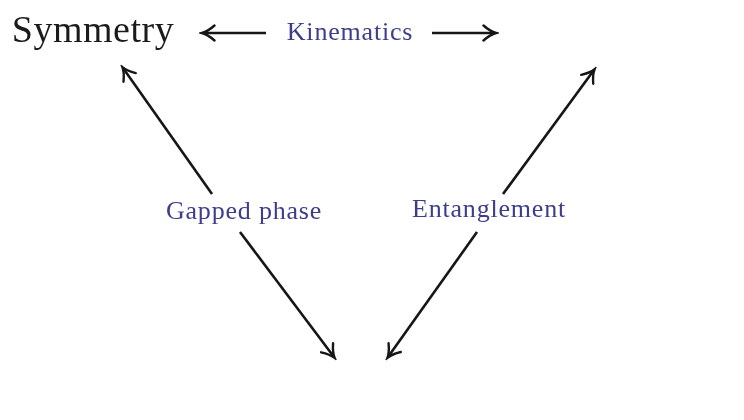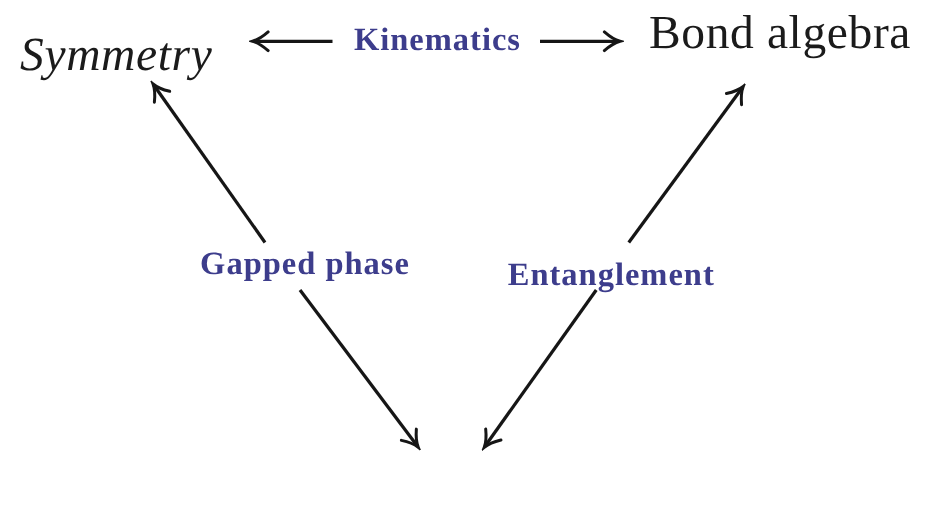--- a/index.html
+++ b/index.html
@@ -32,21 +32,20 @@
     letter-spacing: 0.5px;
   }
   .edge-label {
     position: absolute;
     transform: translateX(-50%);
     font-size: 26px;
     line-height: 1.1;
     color: #3d3d8c;
     white-space: nowrap;
     letter-spacing: 0.8px;
-    font-weight: bold;
   }
 </style>
 </head>
 <body>
 
 <div class="canvas">
 
   <svg class="arrows-layer" width="744" height="420" viewBox="0 0 744 420" xmlns="http://www.w3.org/2000/svg">
     <defs>
       <marker id="barb" viewBox="-14 -9 18 18" refX="0" refY="0" markerWidth="18" markerHeight="18" markerUnits="userSpaceOnUse" orient="auto">
@@ -57,24 +56,23 @@
     <path d="M 266 33 L 203 33" fill="none" stroke="#161616" stroke-width="2.6" marker-end="url(#barb)"></path>
     <path d="M 432 33 L 495 33" fill="none" stroke="#161616" stroke-width="2.6" marker-end="url(#barb)"></path>
 
     <path d="M 212 194 L 123 68" fill="none" stroke="#161616" stroke-width="2.6" marker-end="url(#barb)"></path>
     <path d="M 240 232 L 334 357" fill="none" stroke="#161616" stroke-width="2.6" marker-end="url(#barb)"></path>
 
     <path d="M 503 194 L 594 70" fill="none" stroke="#161616" stroke-width="2.6" marker-end="url(#barb)"></path>
     <path d="M 477 232 L 388 357" fill="none" stroke="#161616" stroke-width="2.6" marker-end="url(#barb)"></path>
   </svg>
 
-  <div class="node" style="left:93px; top:24px;font-style:italic;">Symmetry</div>
+  <div class="node" style="left:93px; top:9px;">Symmetry</div>
 
-  <div class="node" style="left:624px; top:6px;">Bond algebra</div>
 
 
   <div class="edge-label" style="left:350px; top:18px;">Kinematics</div>
 
   <div class="edge-label" style="left:244px; top:197px;">Gapped phase</div>
 
-  <div class="edge-label" style="left:489px; top:206px;">Entanglement</div>
+  <div class="edge-label" style="left:489px; top:195px;">Entanglement</div>
 
 </div>
 
 </body></html>

